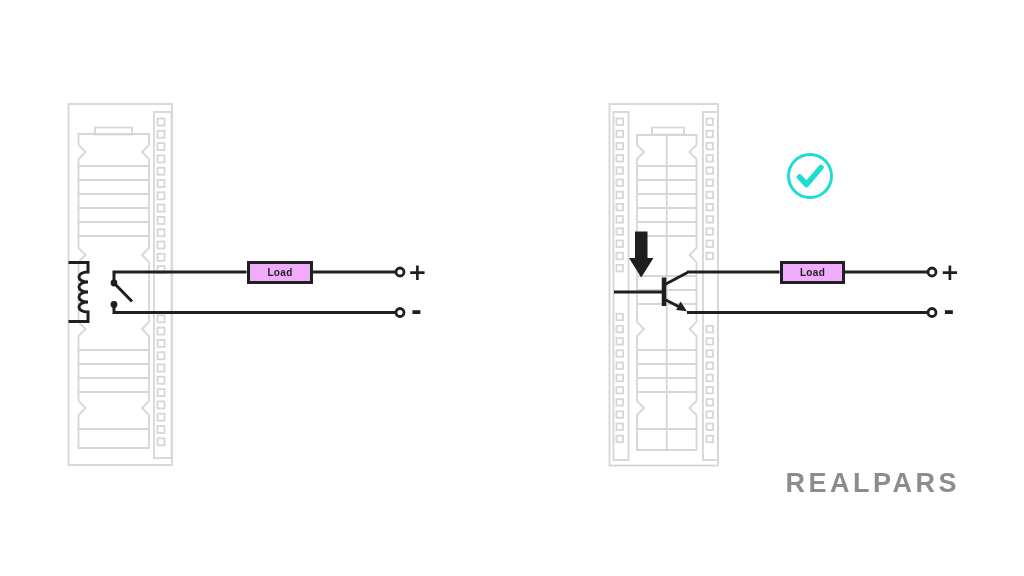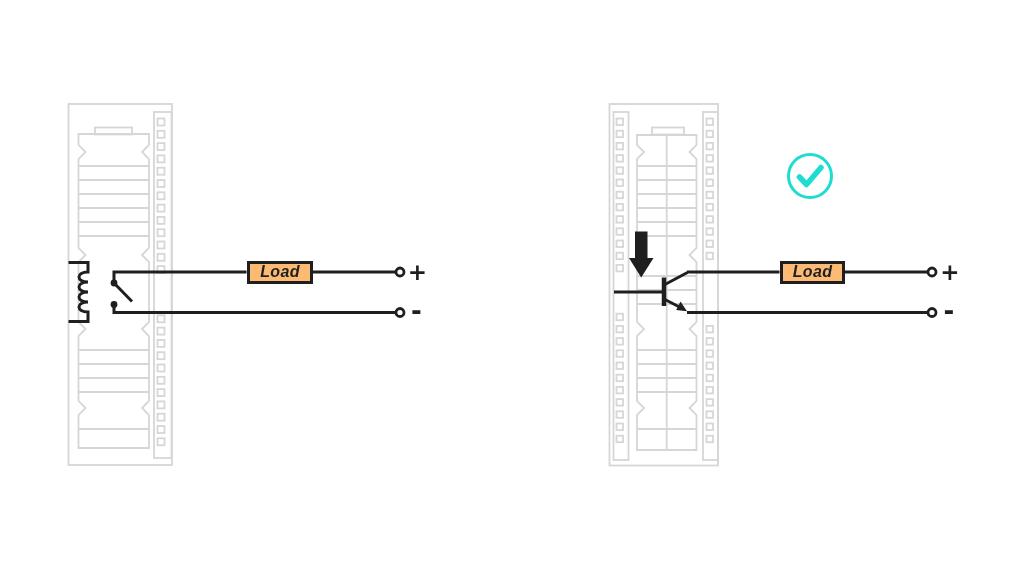--- a/index.html
+++ b/index.html
@@ -17,23 +17,23 @@
   .mod{stroke:var(--module);fill:none;stroke-width:1.8;}
   .ink{stroke:var(--line);stroke-width:3;fill:none;stroke-linejoin:miter;}
   .bar{stroke:var(--line);stroke-width:4.5;}
   .fillink{fill:var(--line);stroke:none;}
   .dot{fill:var(--line);stroke:none;}
   .term{fill:#fff;stroke:var(--line);stroke-width:2.8;}
   .accent-ring{fill:none;stroke:var(--accent);stroke-width:3;}
   .accent-check{fill:none;stroke:var(--accent);stroke-width:5.5;stroke-linecap:round;stroke-linejoin:round;}
   .load-box{
     position:absolute;height:23px;box-sizing:border-box;
-    border:3px solid var(--line);background:#fdba74;
+    border:3px solid var(--line);background:#f0abfc;
     display:flex;align-items:center;justify-content:center;
-    font-size:16px;font-weight:bold;letter-spacing:.3px;color:var(--line);font-style:italic;
+    font-size:10px;font-weight:bold;letter-spacing:.3px;color:var(--line);
   }
   .sign{
     position:absolute;transform:translate(-50%,-50%);
     font-family:"DejaVu Sans",sans-serif;font-weight:bold;color:var(--line);
     line-height:1;
   }
   .sign.plus{font-size:23px;}
   .sign.minus{font-size:26px;}
   .logo{
     position:absolute;top:468px;right:64px;
@@ -198,13 +198,14 @@
   </svg>
 
   <div class="load-box" style="left:247px;top:260.5px;width:66px;">Load</div>
   <div class="load-box" style="left:780px;top:260.5px;width:65px;">Load</div>
 
   <div class="sign plus" style="left:417.5px;top:271.5px;">+</div>
   <div class="sign minus" style="left:416.5px;top:311px;">-</div>
   <div class="sign plus" style="left:950px;top:271.5px;">+</div>
   <div class="sign minus" style="left:949px;top:311px;">-</div>
 
+  <div class="logo">REALPARS</div>
 </div>
 
 </body></html>

